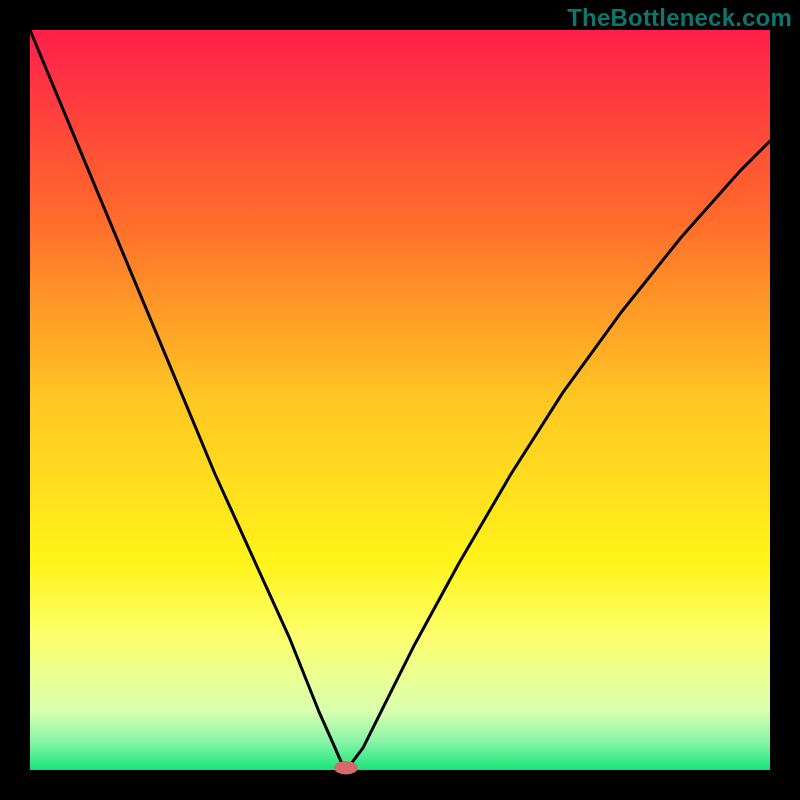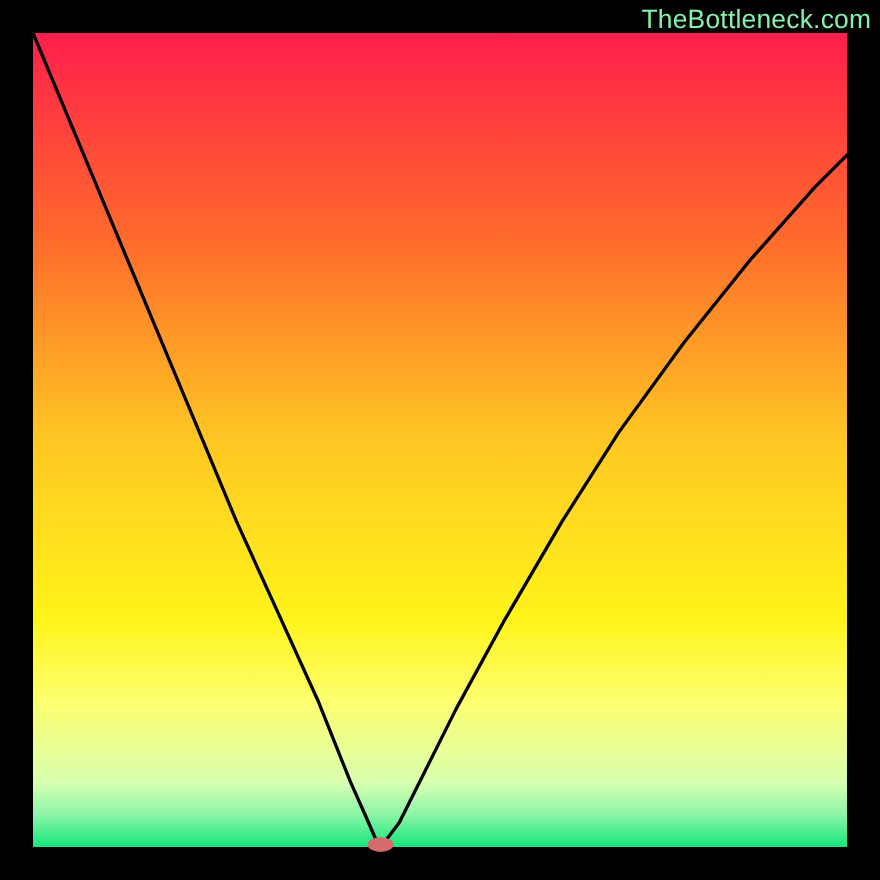--- a/index.html
+++ b/index.html
@@ -15,23 +15,23 @@
     position: absolute;
     top: 0;
     left: 0;
     width: 800px;
     height: 800px;
   }
   .watermark {
     position: absolute;
     top: 4px;
     right: 8px;
-    color: #86efac;
+    color: #0f766e;
     font-size: 24px;
-    font-weight: 400;
+    font-weight: 700;
     letter-spacing: 0.2px;
     z-index: 10;
     user-select: none;
   }
   svg {
     display: block;
   }
 </style>
 </head>
 <body>

